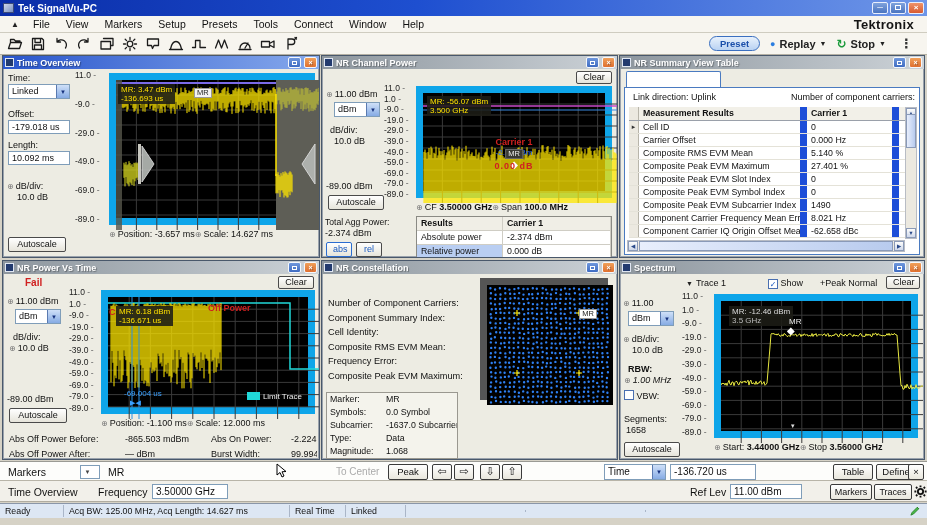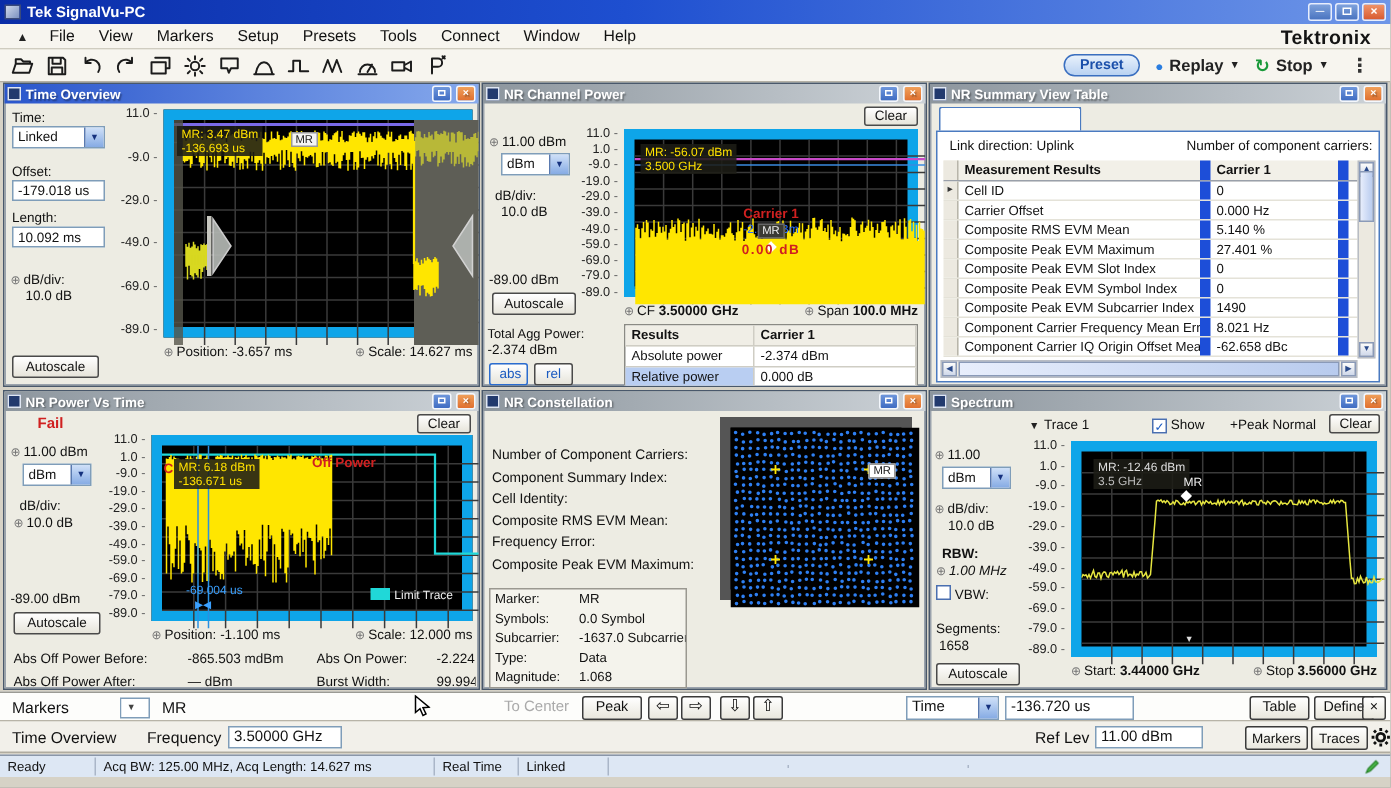--- a/index.html
+++ b/index.html
@@ -34,30 +34,30 @@
 .pbtn{width:13px;height:11px;border:1px solid #f4f7fc;border-radius:2px;background:linear-gradient(#6f97dc,#3f6cc2);color:#fff;font-size:7px;line-height:9px;text-align:center;flex:0 0 13px}
 .pbtn.close{background:linear-gradient(#f0a05a,#e07030)}
 .pbody{position:relative;flex:1;overflow:hidden}
 .lbl{font-size:9px;color:#111;position:absolute;white-space:nowrap}
 .b{font-weight:bold}
 .fld{position:absolute;background:#fff;border:1px solid #7f9db9;font-size:9px;padding:0 3px;height:14px;line-height:12px;white-space:nowrap}
 .combo{position:absolute;display:flex;height:15px;border:1px solid #7f9db9;background:#fff}
 .combo .val{padding:1px 3px;font-size:9px;flex:1;white-space:nowrap}
 .cbtn{width:13px;background:linear-gradient(#cfe0f8,#86abe4);border-left:1px solid #5a7ab0;color:#15317e;font-size:6px;display:flex;align-items:center;justify-content:center}
 .btn{position:absolute;background:linear-gradient(#ffffff,#e6e4da);border:1px solid #4a4a4a;border-radius:2px;font-size:9px;padding:0 6px;height:15px;line-height:13px;text-align:center;white-space:nowrap}
-.yaxis{position:absolute;display:flex;flex-direction:column;justify-content:space-between;align-items:flex-end;font-size:8.5px;color:#222}
+.yaxis{position:absolute;display:flex;flex-direction:column;justify-content:space-between;align-items:flex-start;font-size:8.5px;color:#222}
 .yaxis span{line-height:8px;white-space:nowrap}
 .yaxis span::after{content:" -";color:#666}
 .plot{position:absolute;background:#000;border:7px solid #0ea5e9}
 .plot svg{position:absolute;left:0;top:0}
 .chip{position:absolute;background:rgba(28,28,22,.88);padding:1px 3px;font-size:8px;line-height:9px;color:#ffe000;white-space:nowrap;z-index:5}
 .chip .l2{color:#ffe000}
 .chip.gray{color:#ddd}.chip.gray .l2{color:#bbb}
 .overlay{position:absolute;z-index:5;white-space:nowrap}
-.axrow{position:absolute;font-size:9px;display:flex;justify-content:space-between;align-items:center}
+.axrow{position:absolute;font-size:9px;display:flex;justify-content:flex-start;align-items:center}
 .knob{color:#777;font-size:8px;margin-right:2px}
 .mini-tag{position:absolute;background:#f4f4f4;color:#222;font-size:7.5px;line-height:8px;padding:0 2px;border:1px solid #999;z-index:6}
 .checkbox{display:inline-block;width:10px;height:10px;background:#fff;border:1px solid #4a6fb0;font-size:8px;line-height:9px;text-align:center;color:#1a5ac0;vertical-align:-1px}
 
 .trow{display:flex}
 .tcell{overflow:hidden;white-space:nowrap}
 .sumtabs{position:absolute;display:flex;align-items:flex-end;gap:1px}
 .tab{border:1px solid #7a828c;border-bottom:none;background:#14b8a6;padding:1px 5px;font-size:8.8px;border-radius:2px 2px 0 0}
 .tab.active{background:#fff;border-color:#4a7ac0;padding:20px 6px}
 .sumbox{position:absolute;border:1px solid #4a7ac0;background:#fff}

